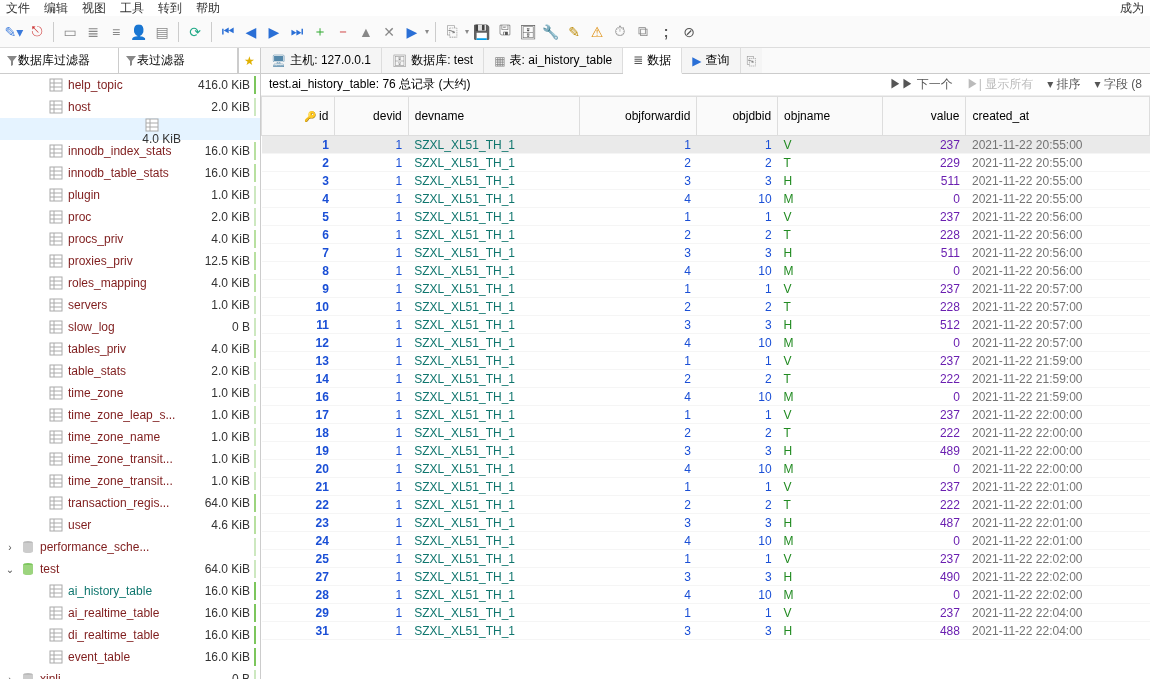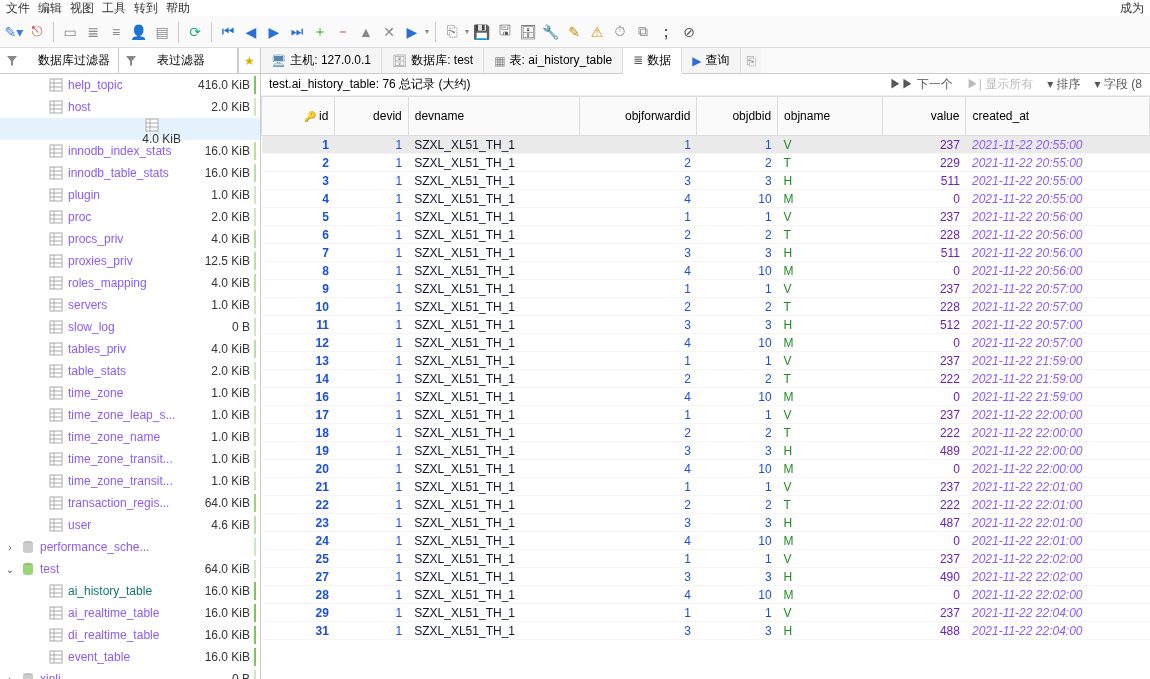--- a/index.html
+++ b/index.html
@@ -1,34 +1,34 @@
 <!DOCTYPE html>
 <html><head>
 <meta charset="utf-8">
 <style>
 * { box-sizing: border-box; margin: 0; padding: 0; font-family: "Segoe UI", Arial, sans-serif; font-size: 12px; }
 body { background: #fff; width: 1150px; height: 679px; overflow: hidden; position: relative; }
-.menubar { height: 16px; padding: 8px 6px; color: #333; display: flex; gap: 8px; font-size: 12px; align-items: center; }
+.menubar { height: 16px; padding: 8px 6px; color: #333; display: flex; gap: 14px; font-size: 12px; align-items: center; }
 .menubar .right { margin-left: auto; color: #333; }
 .toolbar { height: 32px; padding: 2px 4px; display: flex; align-items: center; gap: 3px; border-bottom: 1px solid #ddd; background: #fafafa; }
 .toolbar .sep { width: 1px; height: 20px; background: #ccc; margin: 0 3px; }
 .toolbar .ico { width: 20px; height: 20px; display: flex; align-items: center; justify-content: center; font-size: 14px; cursor: pointer; }
 .body-wrap { display: flex; height: calc(100% - 48px); }
 .left-pane { width: 261px; border-right: 1px solid #ccc; display: flex; flex-direction: column; }
 .filter-bar { height: 26px; display: flex; border-bottom: 1px solid #ccc; }
-.filter-lbl { flex: 1; display: flex; align-items: center; padding: 0 6px; gap: 20px; border-right: 1px solid #ccc; }
+.filter-lbl { flex: 1; display: flex; align-items: center; padding: 0 6px; gap: 0; border-right: 1px solid #ccc; }
 .filter-lbl svg { flex: none; }
 .star { width: 22px; display: flex; align-items: center; justify-content: center; border-left: 1px solid #ccc; }
 .tree { flex: 1; overflow: auto; }
 .tree-row { display: flex; align-items: center; height: 22px; padding-left: 34px; position: relative; cursor: pointer; }
 .tree-row.depth2 { padding-left: 48px; }
 .tree-row.depth1 { padding-left: 20px; }
 .tree-row .twisty { position: absolute; left: 4px; width: 12px; text-align: center; color: #555; font-size: 10px; }
 .tree-row .icon { width: 16px; height: 16px; margin-right: 4px; display: flex; align-items: center; justify-content: center; }
-.tree-row .lbl { flex: 1; white-space: nowrap; overflow: hidden; text-overflow: ellipsis; color: #8b5cf6; }
+.tree-row .lbl { flex: 1; white-space: nowrap; overflow: hidden; text-overflow: ellipsis; color: #7f1d1d; }
 .tree-row .sz { width: 58px; text-align: right; padding-right: 2px; color: #333; }
 .tree-row.sel { background: #e5f3ff; flex-direction: column; }
 .tree-row.hl .lbl { color: #0f766e; }
 .bar { width: 6px; height: 18px; margin-left: 2px; border-left: 2px solid #cde8c0; }
 .bar.g1 { border-left-color: #b8e0a0; }
 .bar.g2 { border-left-color: #9cd47e; }
 .bar.g3 { border-left-color: #7cc65c; }
 .main-pane { flex: 1; display: flex; flex-direction: column; overflow: hidden; }
 .tabbar { height: 26px; display: flex; align-items: stretch; background: #fafafa; border-bottom: 1px solid #ccc; }
 .tab { display: flex; align-items: center; gap: 4px; padding: 0 10px; border-right: 1px solid #ddd; cursor: pointer; background: #f5f5f5; }
@@ -37,25 +37,25 @@
 .status-bar .r-btns { margin-left: auto; display: flex; gap: 14px; color: #555; }
 .r-btns span[disabled] { color: #bbb; }
 .grid { flex: 1; overflow: auto; }
 .grid table { border-collapse: collapse; width: 100%; }
 .grid th { text-align: left; font-weight: normal; border: 1px solid #ddd; background: #fafafa; padding: 12px 6px; height: 22px; white-space: nowrap; position: sticky; top: 0; }
 .grid th.r { text-align: right; }
 .grid td { padding: 1px 6px; height: 18px; border-bottom: 1px solid #f5f5f5; white-space: nowrap; }
 .grid tr.selrow td { background: #eaeaea; }
 .grid td.id { text-align: right; color: #1a4fd6; font-weight: bold; width: 54px; }
 .grid td.devid { text-align: right; color: #1a4fd6; width: 54px; }
-.grid td.devname { color: #0f172a; }
+.grid td.devname { color: #0f766e; }
 .grid td.num { text-align: right; color: #1a4fd6; }
 .grid td.objname { color: #228b22; }
 .grid td.value { text-align: right; color: #6a1fb0; }
-.grid td.ts { color: #8b5cf6; font-style: italic; }
+.grid td.ts { color: #737373; }
 .key-icon { color: #d4a017; font-size: 10px; margin-right: 2px; }
 </style>
 </head>
 <body>
 
 <div class="menubar">
   <span>文件</span>
   <span>编辑</span>
   <span>视图</span>
   <span>工具</span>

